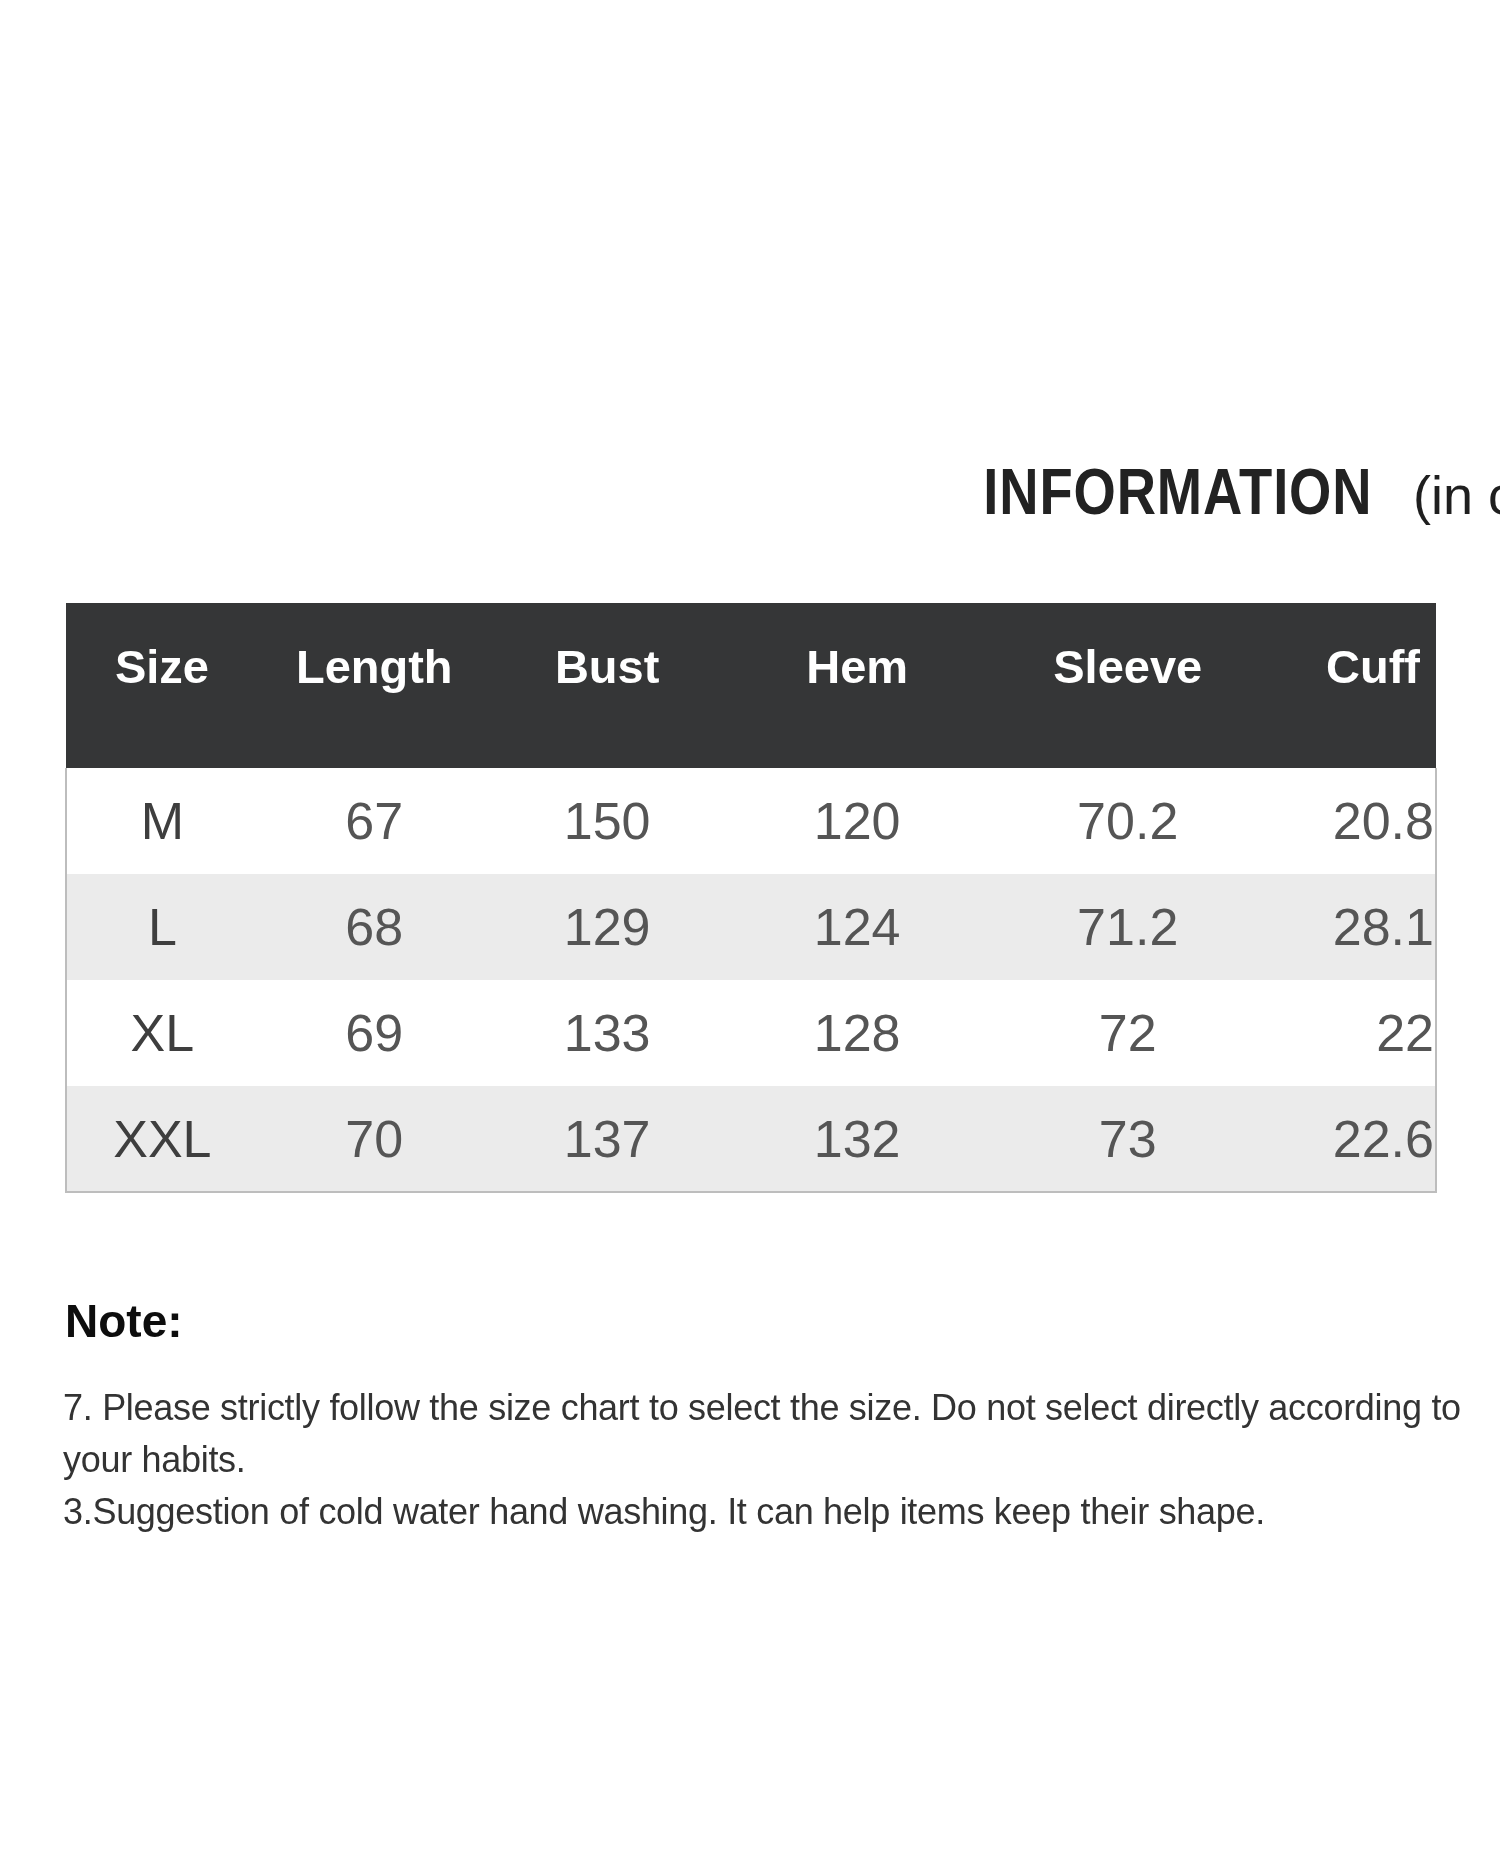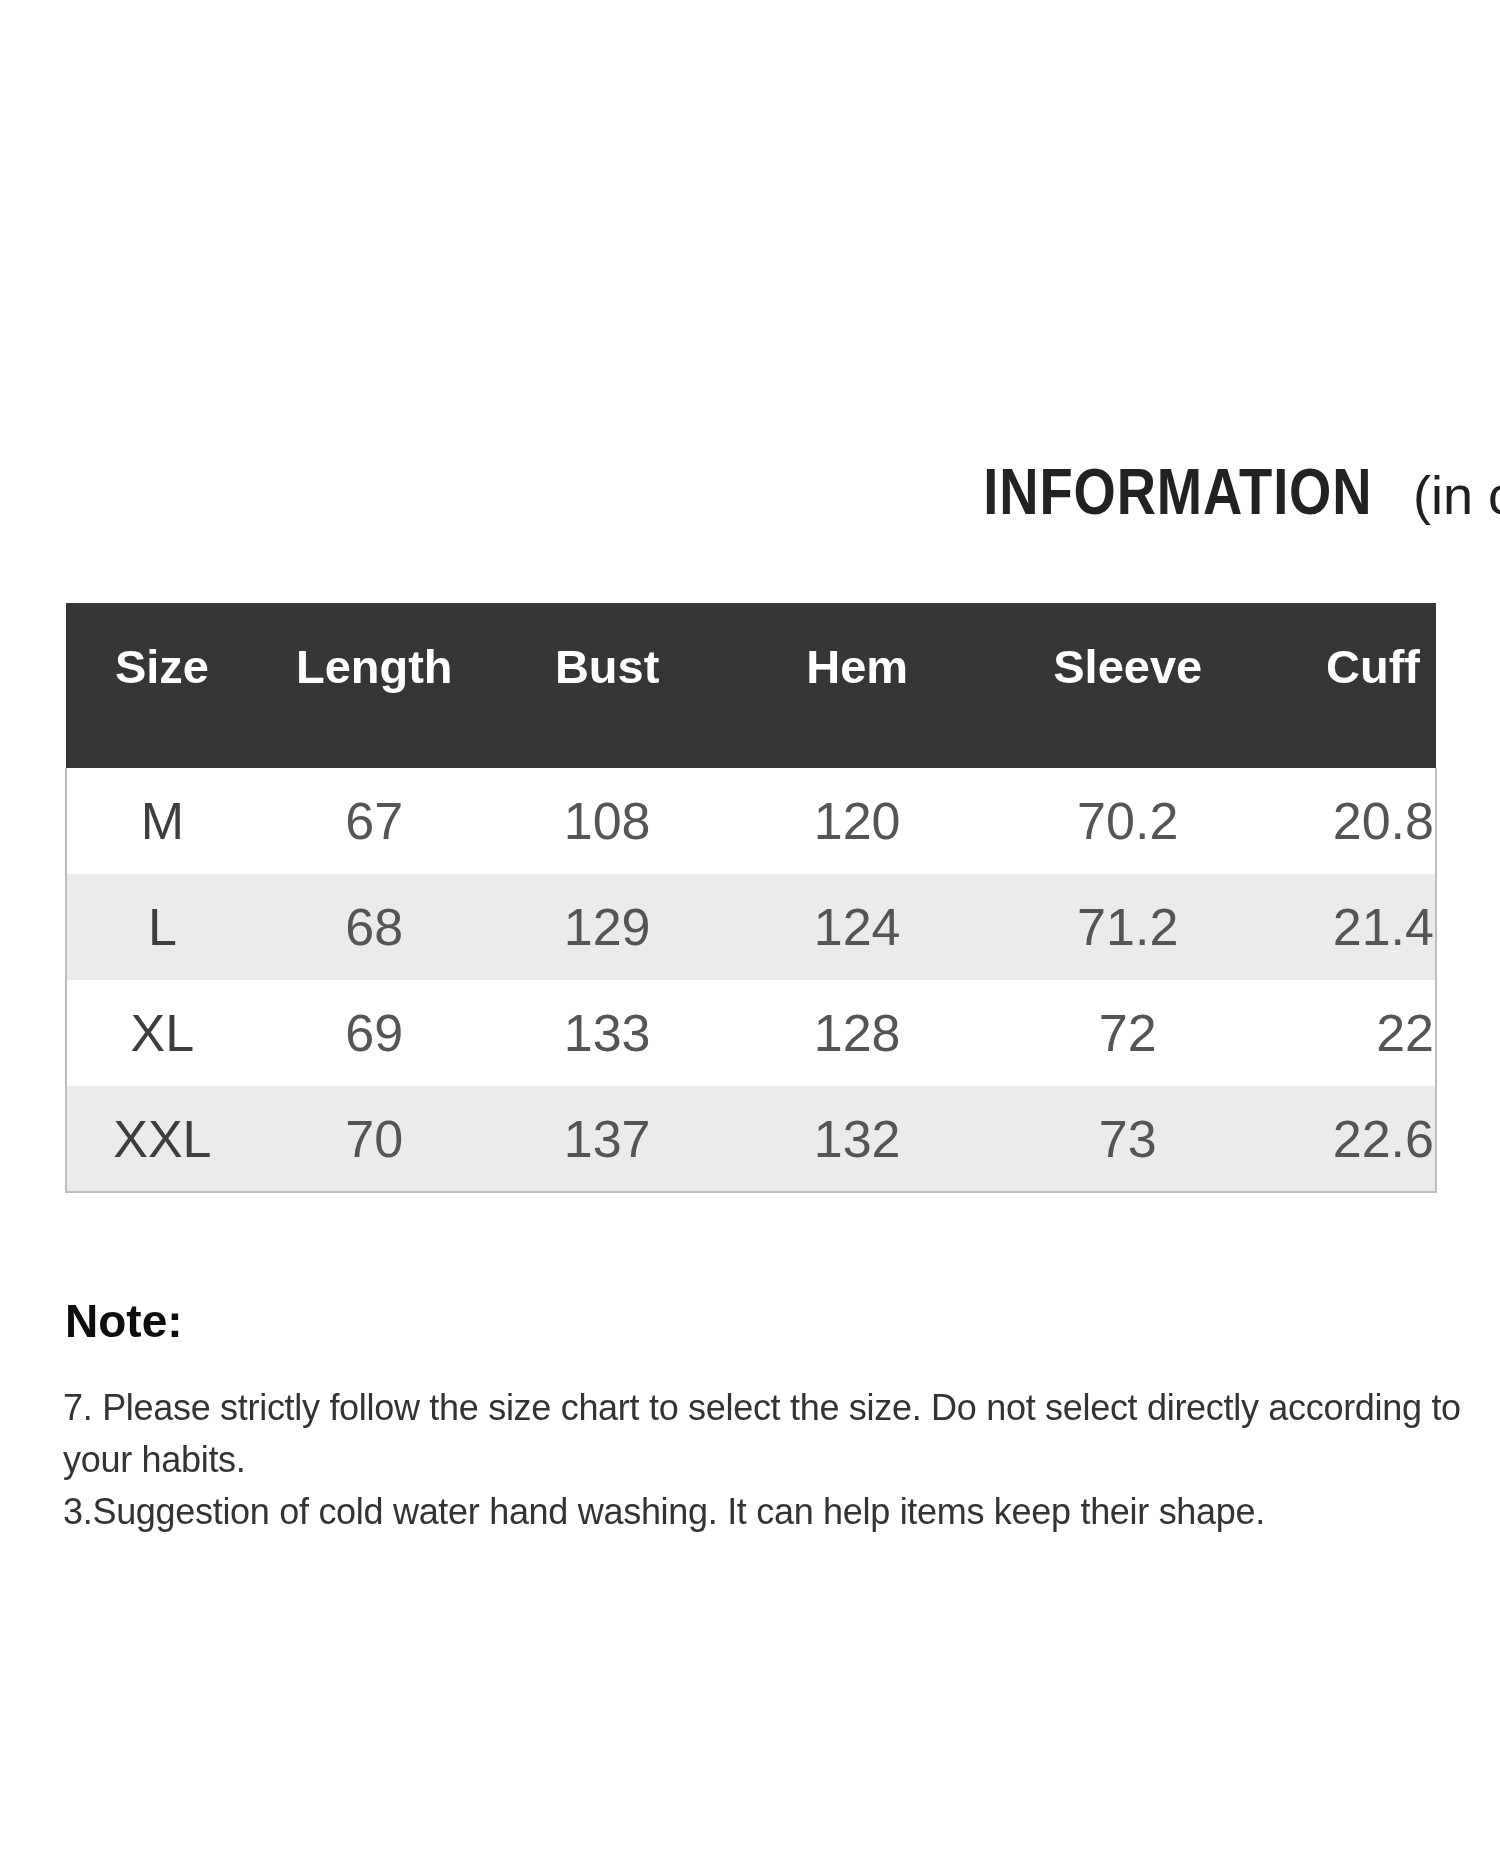--- a/index.html
+++ b/index.html
@@ -145,32 +145,32 @@
         <th>Bust</th>
         <th>Hem</th>
         <th>Sleeve</th>
         <th class="col-last">Cuff</th>
       </tr>
     </thead>
     <tbody>
       <tr>
         <td class="size-col">M</td>
         <td>67</td>
-        <td>108</td>
+        <td>150</td>
         <td>120</td>
         <td>70.2</td>
         <td class="col-last">20.8</td>
       </tr>
       <tr class="alt">
         <td class="size-col">L</td>
         <td>68</td>
         <td>129</td>
         <td>124</td>
         <td>71.2</td>
-        <td class="col-last">21.4</td>
+        <td class="col-last">28.1</td>
       </tr>
       <tr>
         <td class="size-col">XL</td>
         <td>69</td>
         <td>133</td>
         <td>128</td>
         <td>72</td>
         <td class="col-last">22</td>
       </tr>
       <tr class="alt">

